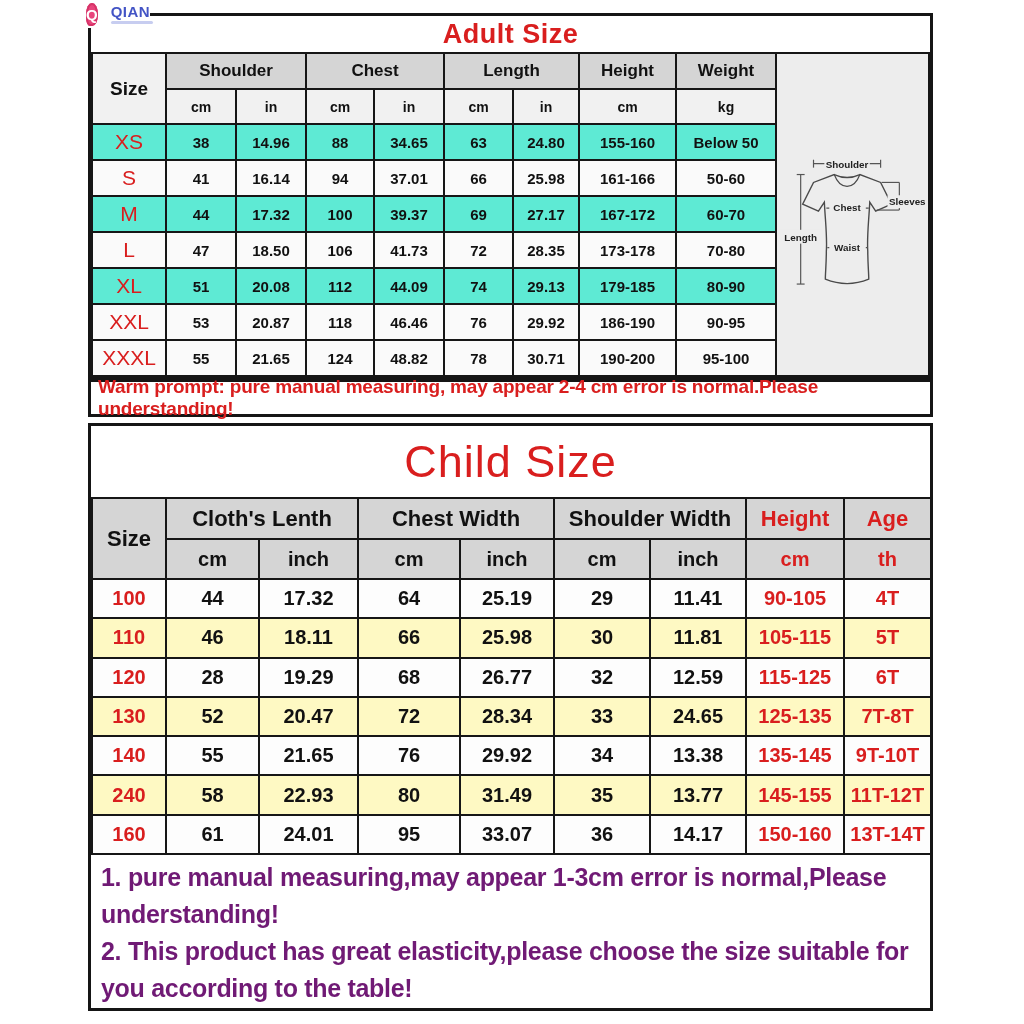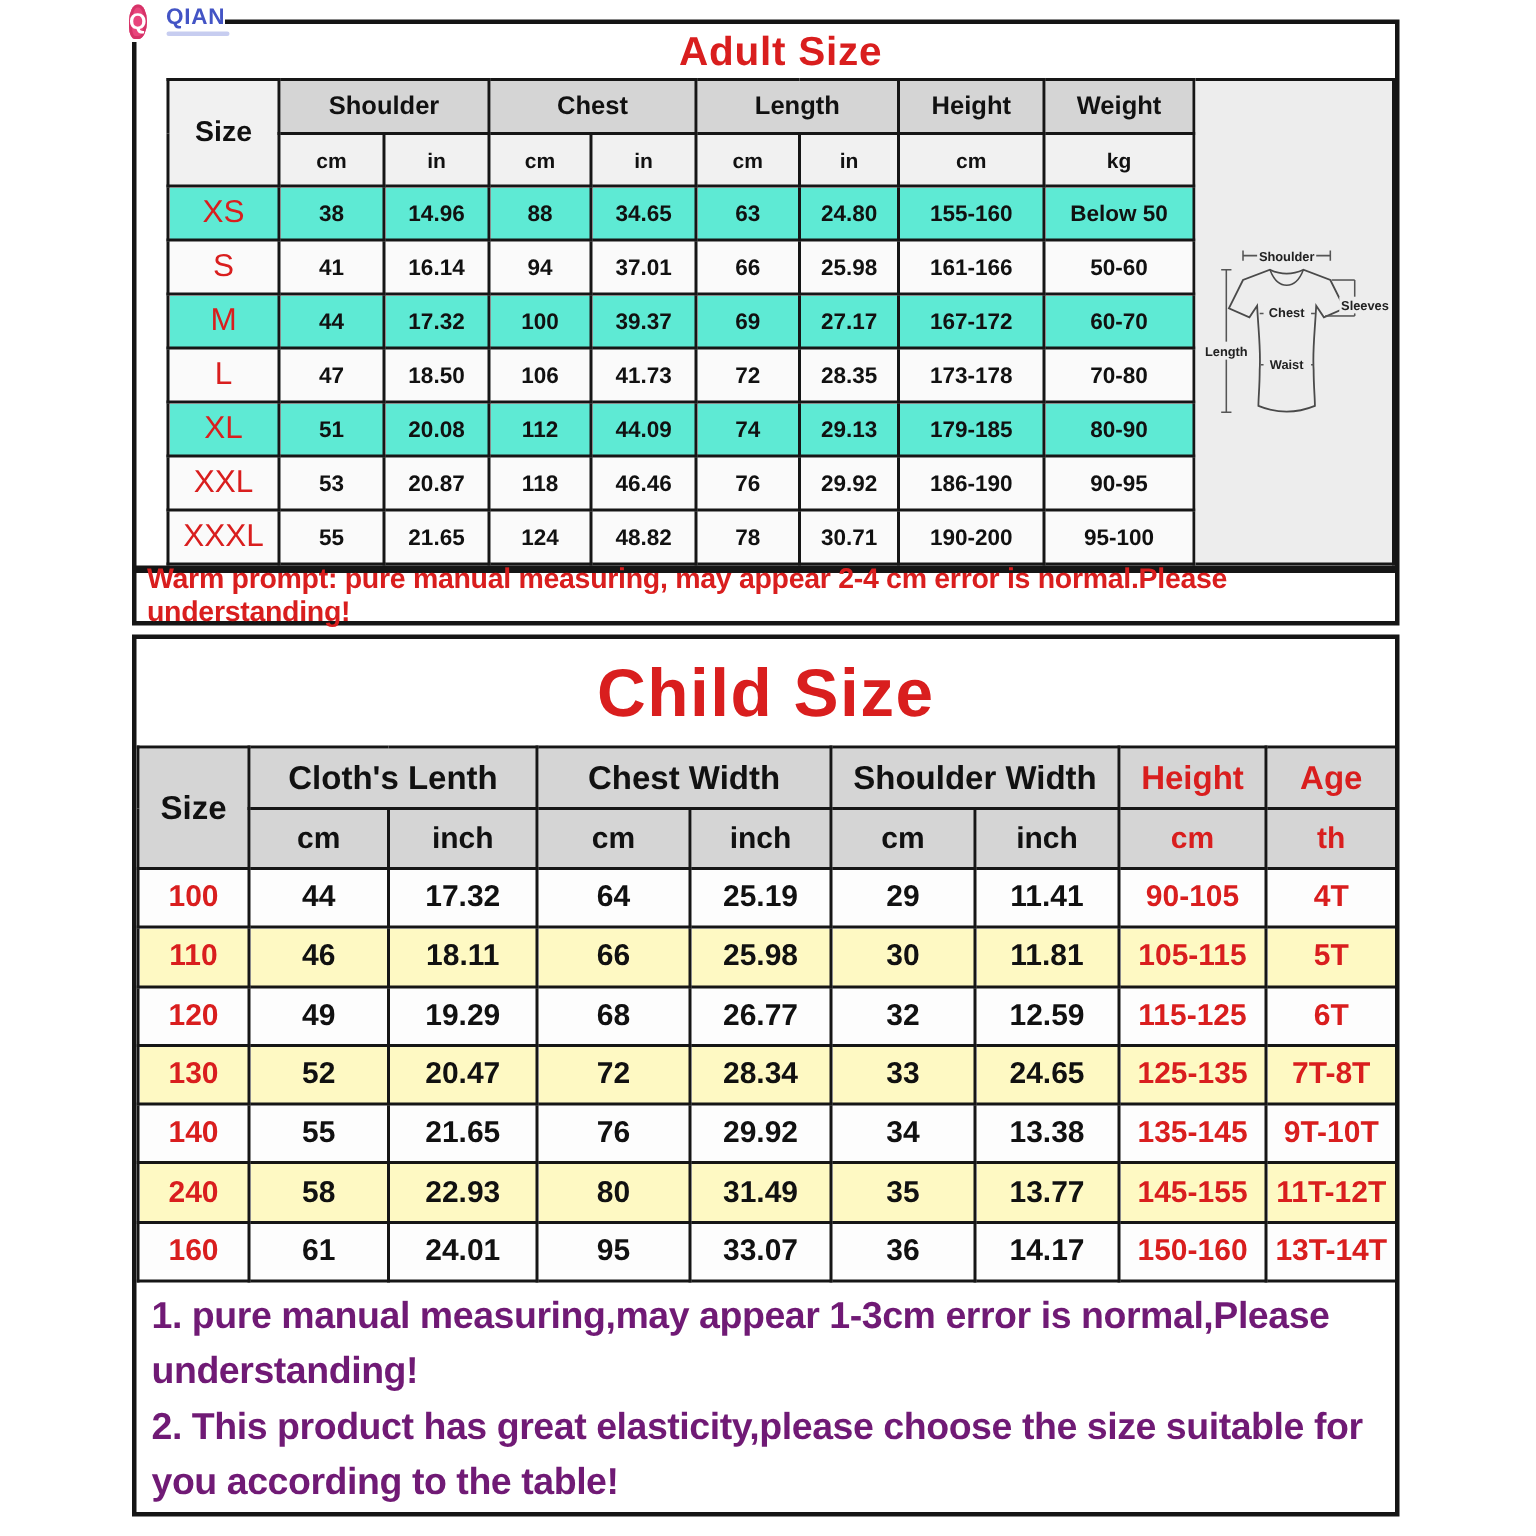--- a/index.html
+++ b/index.html
@@ -1,29 +1,29 @@
 <!DOCTYPE html>
 <html><head>
 <meta charset="utf-8">
 <style>
   html,body{margin:0;padding:0;background:#fff;}
   .page{position:relative;width:1024px;height:1024px;background:#fff;overflow:hidden;
         font-family:"Liberation Sans",sans-serif;color:#111;}
 
   
   .box{position:absolute;left:88px;width:845px;border:3px solid #151515;background:#fff;box-sizing:border-box;}
-  .adult-box{top:13px;height:367px;padding-left:20px;}
+  .adult-box{top:13px;height:367px;}
   .warm-box{top:380px;height:37px;border-width:2px 3px 3px 3px;display:flex;align-items:center;padding-left:7px;}
   .child-box{top:423px;height:588px;overflow:hidden;}
 
   
   .adult-title{height:36px;display:flex;align-items:center;justify-content:center;
                color:#d91e1e;font-weight:bold;font-size:27px;letter-spacing:0.5px;}
   .child-title{height:71px;display:flex;align-items:center;justify-content:center;
-               color:#d91e1e;font-weight:bold;font-size:45px;letter-spacing:1px;}
+               color:#d91e1e;font-weight:normal;font-size:45px;letter-spacing:1px;}
   .warm-text{color:#d91e1e;font-weight:bold;font-size:19px;letter-spacing:-0.2px;}
 
   
   table{border-collapse:collapse;table-layout:fixed;}
   td{border:2px solid #161616;text-align:center;vertical-align:middle;padding:0;overflow:hidden;}
 
   .adult-row{display:flex;height:325px;}
   .adult-table{width:684px;height:325px;}
   .adult-table td{font-size:15px;font-weight:bold;background:#fafafa;}
   .adult-table .ah1 td{height:34px;}
@@ -269,21 +269,21 @@
         <td>18.11</td>
         <td>66</td>
         <td>25.98</td>
         <td>30</td>
         <td>11.81</td>
         <td class="red">105-115</td>
         <td class="red">5T</td>
       </tr>
       <tr>
         <td class="red">120</td>
-        <td>49</td>
+        <td>28</td>
         <td>19.29</td>
         <td>68</td>
         <td>26.77</td>
         <td>32</td>
         <td>12.59</td>
         <td class="red">115-125</td>
         <td class="red">6T</td>
       </tr>
       <tr class="shade">
         <td class="red">130</td>

